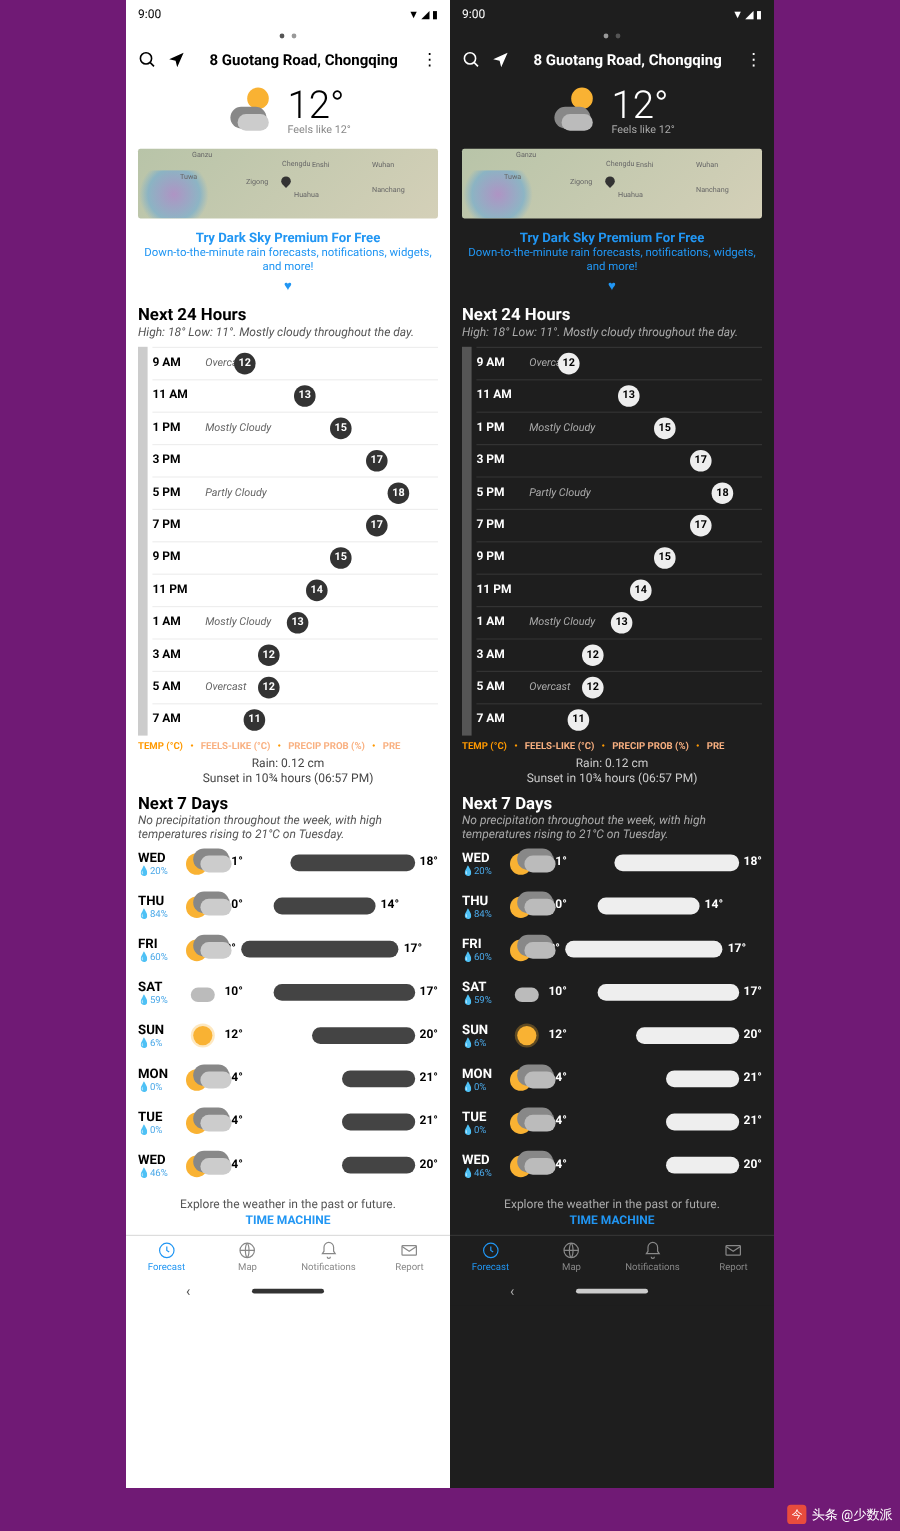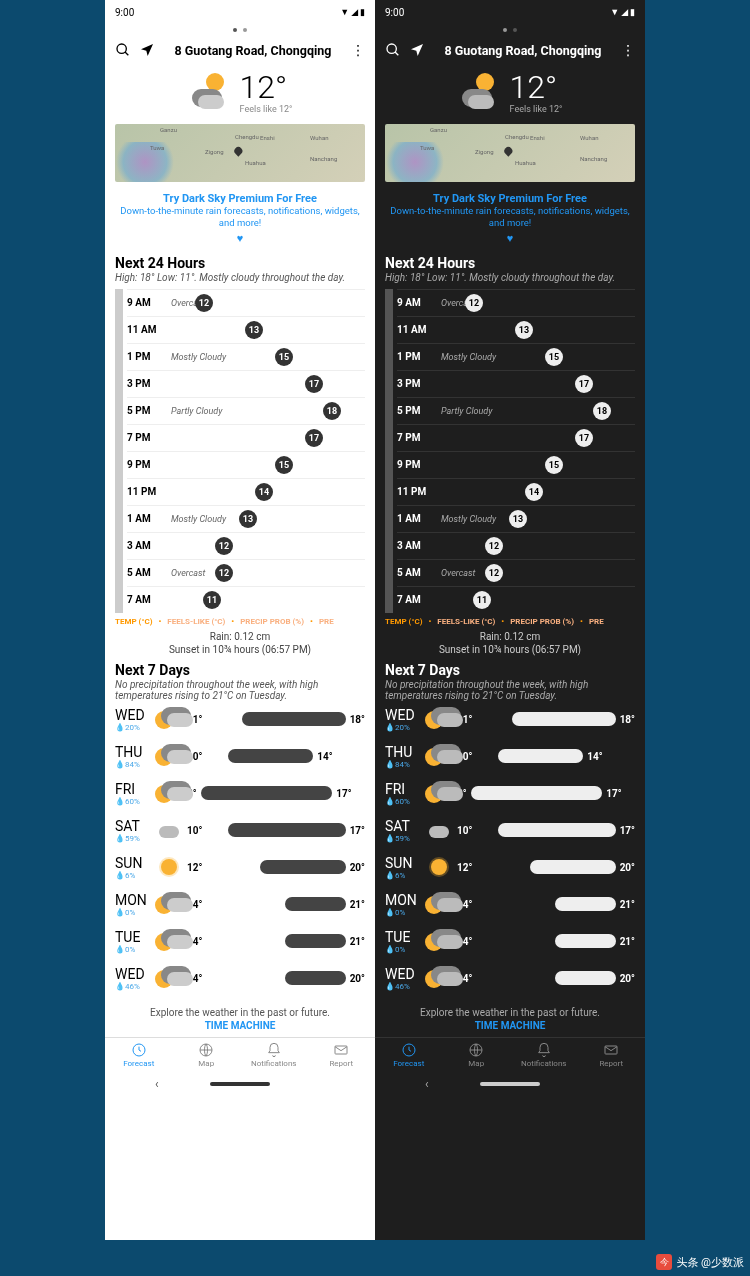--- a/index.html
+++ b/index.html
@@ -1,17 +1,17 @@
 <!DOCTYPE html>
 <html><head>
 <meta charset="utf-8">
 <style>
 *{margin:0;padding:0;box-sizing:border-box;font-family:-apple-system,BlinkMacSystemFont,"Segoe UI",Roboto,Helvetica,Arial,sans-serif}
 body{background:#5c5c5c;display:flex;justify-content:center}
-.shell{width:750px;height:1276px;background:#0c4a6e;position:relative}
+.shell{width:750px;height:1276px;background:#701a75;position:relative}
 .phones{display:flex;width:540px;margin:0 auto;padding-top:0}
 .phone{width:270px;height:1240px;overflow:hidden;position:relative;display:flex;flex-direction:column}
 .light{background:#fff;color:#000}
 .dark{background:#1e1e1e;color:#fff}
 .statusbar{height:24px;display:flex;align-items:center;justify-content:space-between;padding:0 10px;font-size:10px}
 .dark .statusbar{color:#fff}
 .light .statusbar{color:#000}
 .status-icons{display:flex;gap:2px;align-items:center}
 .status-icons span{font-size:9px}
 .page-dots{display:flex;gap:6px;justify-content:center;padding:4px 0}
@@ -55,21 +55,21 @@
 .temp-bubble{position:absolute;width:18px;height:18px;border-radius:50%;display:flex;align-items:center;justify-content:center;font-size:9px;font-weight:700;top:50%;transform:translateY(-50%)}
 .light .temp-bubble{background:#333;color:#fff}
 .dark .temp-bubble{background:#eee;color:#000}
 .legend{display:flex;gap:6px;padding:4px 10px;font-size:8px;font-weight:700;color:#f90;overflow:hidden;white-space:nowrap}
 .legend .inactive{color:#f9b080}
 .rain-info{text-align:center;font-size:10px;color:#444;padding:1px 0}
 .dark .rain-info{color:#ccc}
 .days{padding:0 10px}
 .day-row{display:flex;align-items:center;padding:6px 0;gap:6px}
 .day-left{width:36px}
-.day-name{font-size:14px;font-weight:400}
+.day-name{font-size:11px;font-weight:700}
 .day-prob{font-size:8px;color:#4aa8e8}
 .day-ic{width:24px;height:24px}
 .day-bar-wrap{flex:1;display:flex;align-items:center;gap:4px;font-size:10px;font-weight:700}
 .day-bar{height:14px;border-radius:8px;flex:1;position:relative}
 .light .day-bar{background:#444}
 .dark .day-bar{background:#eee}
 .explore{text-align:center;font-size:10px;padding:10px 0 2px;color:#555}
 .dark .explore{color:#aaa}
 .tm{text-align:center;font-size:10px;font-weight:700;color:#2196f3;padding-bottom:6px}
 .tabbar{display:flex;border-top:1px solid #ddd;padding:4px 0}

